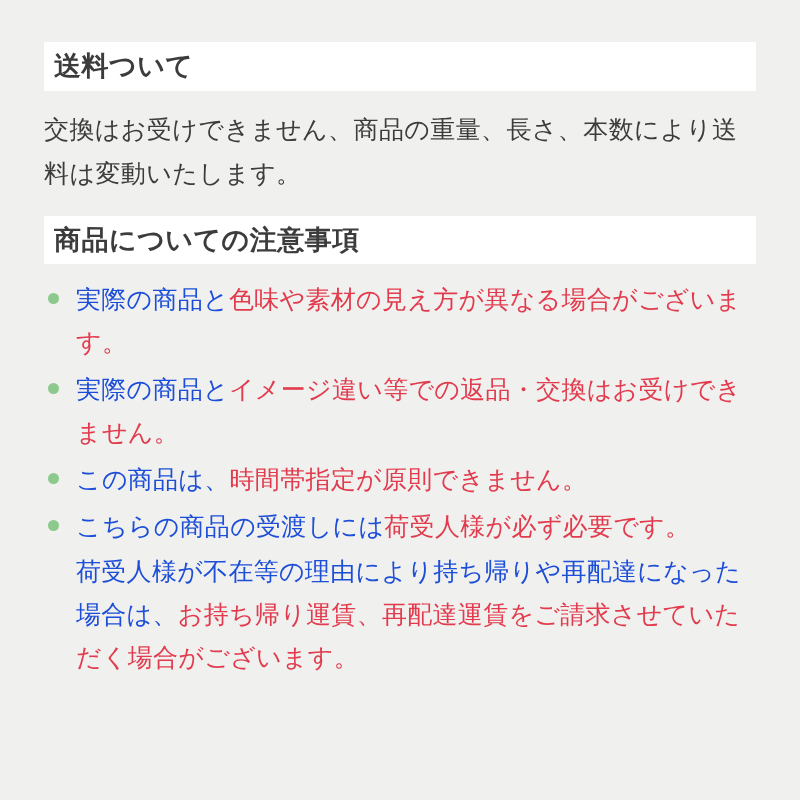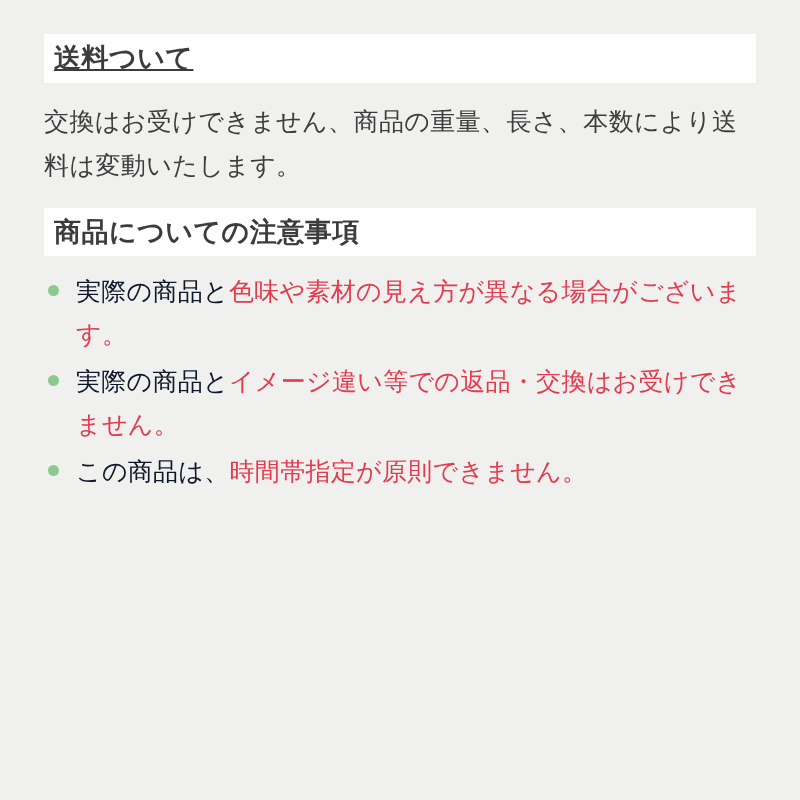--- a/index.html
+++ b/index.html
@@ -26,21 +26,21 @@
   .section-heading {
     background: #ffffff;
     font-size: 27px;
     font-weight: bold;
     line-height: 1.5;
     color: #3c3c3c;
     padding: 4px 0 4px 10px;
     margin: 0;
     letter-spacing: 0.5px;
   }
-  .heading-gap-1 { margin-top: 0; text-decoration: underline; }
+  .heading-gap-1 { margin-top: 8px; }
   .heading-gap-2 { margin-top: 20px; }
 
   .paragraph {
     font-size: 25px;
     line-height: 1.78;
     color: #3c3c3c;
     margin: 16px 0 0 0;
     letter-spacing: 0.4px;
   }
 
@@ -64,21 +64,21 @@
     width: 11px;
     height: 11px;
     border-radius: 50%;
     background: #8cc98c;
     display: block;
   }
   .red {
     color: #e23b4e;
   }
   .dark {
-    color: #0f172a;
+    color: #1d4ed8;
     margin-top: 16px;
   }
   .sub-line {
     display: block;
     margin-top: 2px;
   }
 </style>
 </head>
 <body>
 
@@ -101,15 +101,20 @@
       <span class="bullet"></span>
       <span class="dark">実際の商品と</span><span class="red">イメージ違い等での返品・交換はお受けできません。</span>
     </li>
 
     <li>
       <span class="bullet"></span>
       <span class="dark">この商品は、</span><span class="red">時間帯指定が原則できません。</span>
     </li>
 
 
+    <li>
+      <span class="bullet"></span>
+      <span class="dark">こちらの商品の受渡しには</span><span class="red">荷受人様が必ず必要です。</span>
+      <span class="sub-line"><span class="dark">荷受人様が不在等の理由により持ち帰りや再配達になった場合は、</span><span class="red">お持ち帰り運賃、再配達運賃をご請求させていただく場合がございます。</span></span>
+    </li>
 
   </ul>
 </div>
 
 </body></html>

